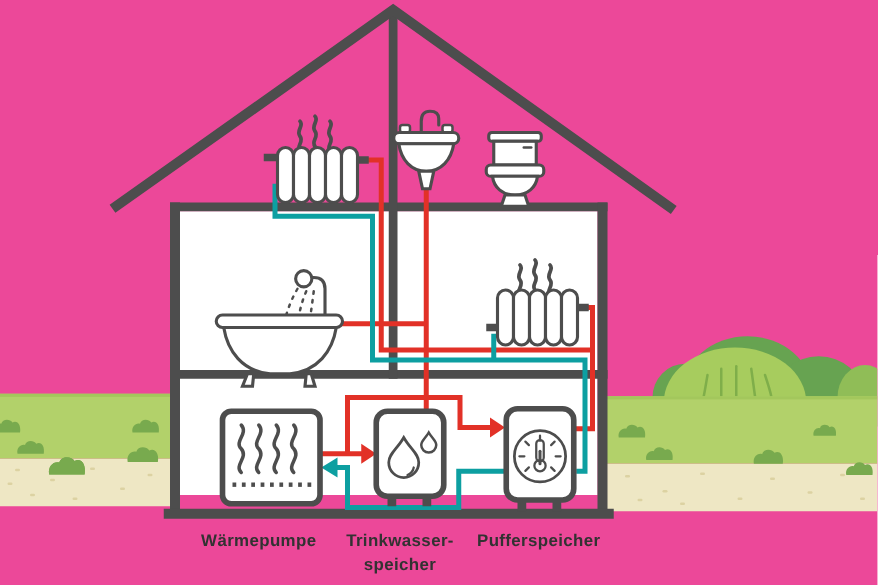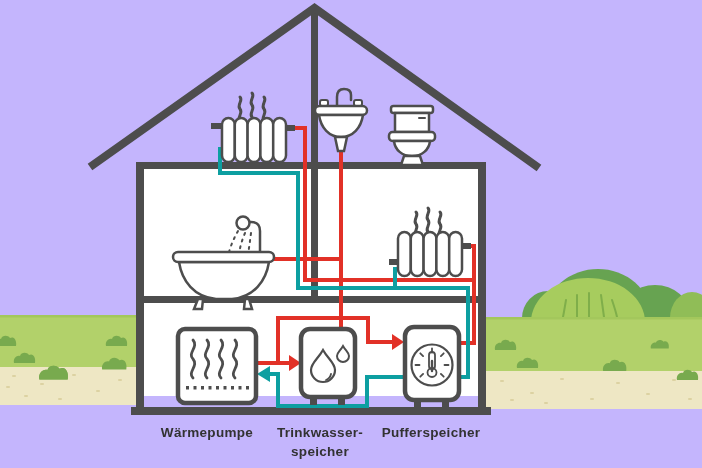--- a/index.html
+++ b/index.html
@@ -1,16 +1,16 @@
 <!DOCTYPE html>
 <html><head>
 <meta charset="utf-8">
 <style>
   html,body{margin:0;padding:0;background:#ffffff;}
-  .stage{position:relative;width:702px;height:468px;background:#c4b5fd;overflow:hidden;
+  .stage{position:relative;width:702px;height:468px;background:#ec4899;overflow:hidden;
          font-family:"Liberation Sans",sans-serif;}
   svg{display:block;}
   text.diagram-label{font-family:"Liberation Sans",sans-serif;font-size:13.5px;
        font-weight:600;fill:#323232;letter-spacing:.3px;}
 </style>
 </head>
 <body>
 
 <div class="stage">
 <svg width="702" height="468" viewBox="0 0 702 468" xmlns="http://www.w3.org/2000/svg">

